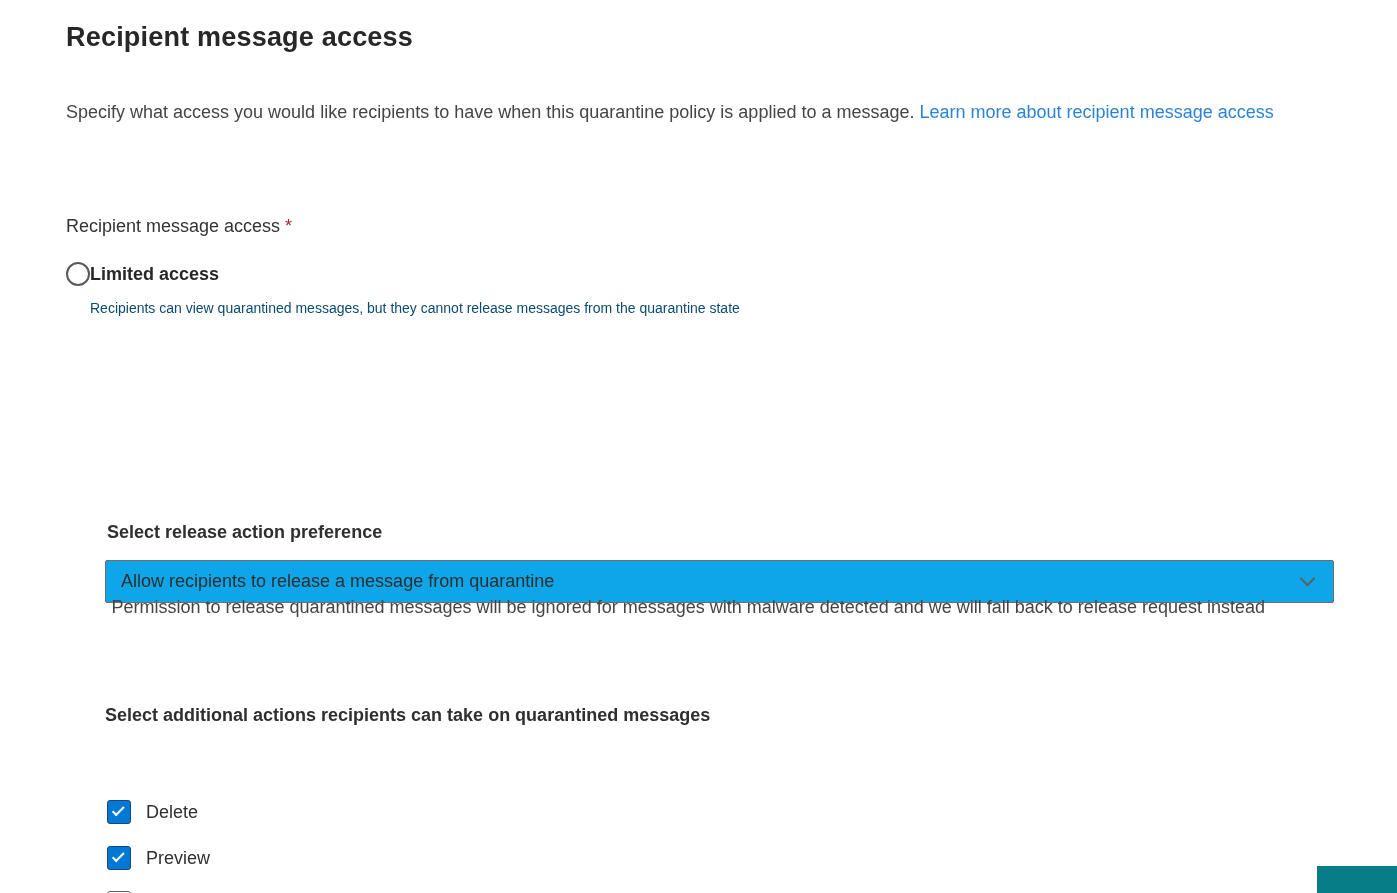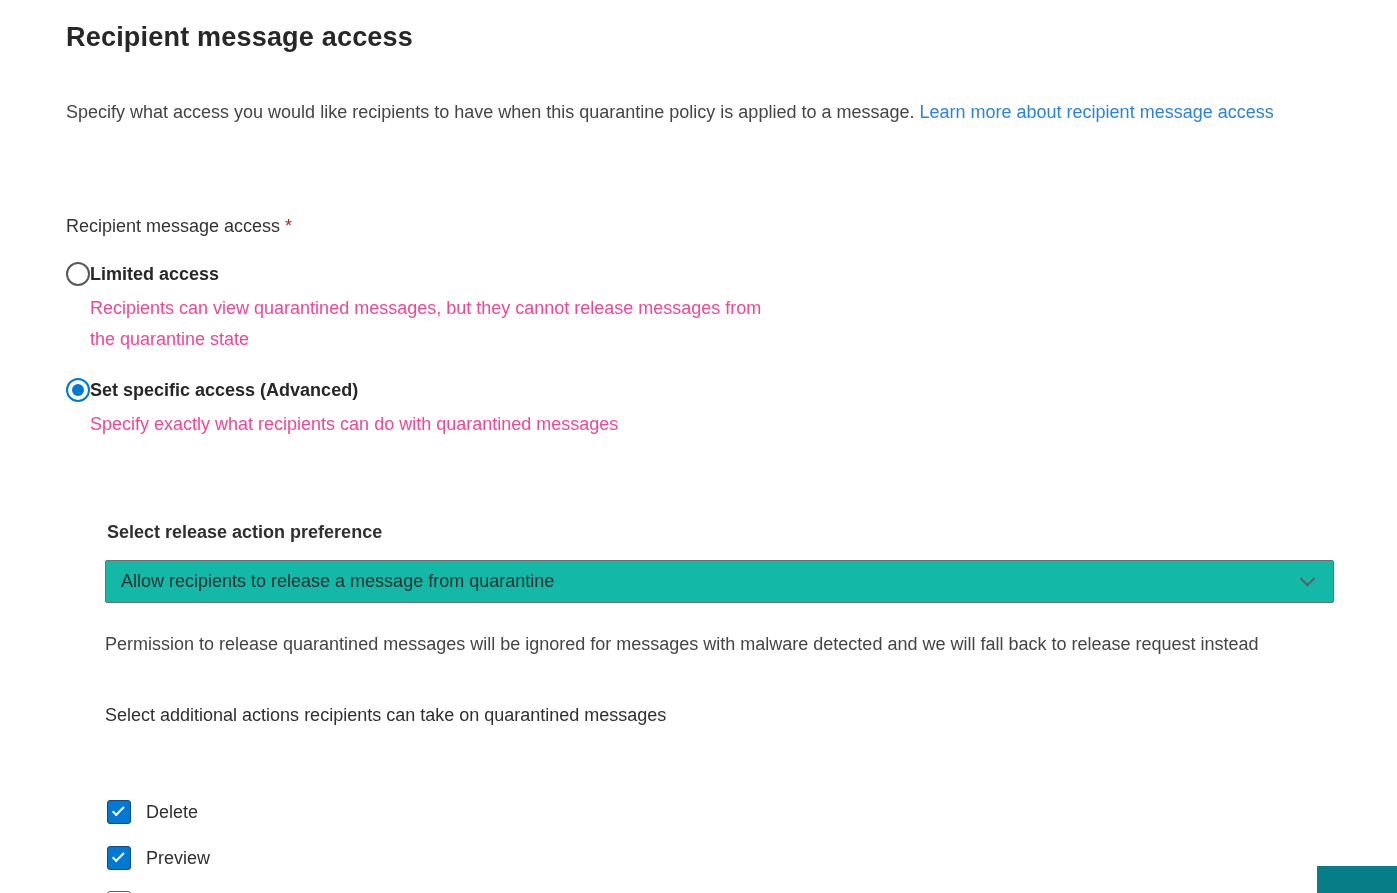--- a/index.html
+++ b/index.html
@@ -15,30 +15,30 @@
   .field-label { position:absolute; left:66px; top:216px; font-size:18px; color:#333; }
   .req { color:#a4262c; margin-left:5px; }
 
   .radio-row { position:absolute; left:66px; display:flex; cursor:pointer; }
   .radio-row.opt1 { top:261px; }
   .radio-row.opt2 { top:377px; }
   .radio { flex:none; width:24px; height:24px; border:2px solid #595959; border-radius:50%; background:#fff; position:relative; margin-top:1px; }
   .radio.selected { border-color:#0078d4; }
   .radio.selected::after { content:""; position:absolute; inset:4px; border-radius:50%; background:#0078d4; }
   .radio-label { font-size:18px; font-weight:700; color:#272727; line-height:26px; }
-  .radio-desc { margin-top:6px; font-size:18px; line-height:31px; color:#ec4899; max-width:700px; }
+  .radio-desc { margin-top:6px; font-size:14px; line-height:31px; color:#0c4a6e; max-width:700px; }
 
   .sub-label { position:absolute; left:107px; top:522px; font-size:18px; font-weight:700; color:#2f2f2f; }
-  .combobox { position:absolute; left:105px; top:560px; width:1229px; height:43px; border:1px solid #6e6e6e; border-radius:2px; background:#14b8a6; display:flex; align-items:center; justify-content:space-between; padding:0 20px 0 15px; cursor:pointer; }
+  .combobox { position:absolute; left:105px; top:560px; width:1229px; height:43px; border:1px solid #6e6e6e; border-radius:2px; background:#0ea5e9; display:flex; align-items:center; justify-content:space-between; padding:0 20px 0 15px; cursor:pointer; }
   .combobox-value { font-size:18px; color:#2f2f2f; }
   .chevron { width:11px; height:11px; border-left:2px solid #5f5f5f; border-bottom:2px solid #5f5f5f; transform:rotate(-45deg) translate(2px,-2px); }
 
-  .note { position:absolute; left:105px; top:630px; width:1160px; font-size:18px; line-height:29px; color:#454545; }
+  .note { position:absolute; left:105px; top:593px; width:1160px; font-size:18px; line-height:29px; color:#454545;text-align:right; }
 
-  .sub-label2 { position:absolute; left:105px; top:705px; font-size:18px; font-weight:400; color:#2f2f2f; }
+  .sub-label2 { position:absolute; left:105px; top:705px; font-size:18px; font-weight:700; color:#2f2f2f; }
 
   .cb-row { position:absolute; left:107px; display:flex; align-items:center; gap:15px; cursor:pointer;margin-top:44px; }
   .cb-row.r0 { top:756px; }
   .cb-row.r1 { top:802px; }
   .cb-row.r2 { top:847px;gap:11px; }
   .checkbox { flex:none; width:24px; height:24px; border:1px solid #5f5e5c; border-radius:3px; background:#fff; display:flex; align-items:center; justify-content:center; }
   .checkbox.checked { background:#0078d4; border-color:#14497e; }
   .checkmark { display:none; width:12px; height:6px; border-left:2px solid #fff; border-bottom:2px solid #fff; transform:rotate(-45deg) translate(1px,-2px); }
   .checkbox.checked .checkmark { display:block; }
   .cb-label { font-size:18px; color:#2f2f2f; }
@@ -58,27 +58,20 @@
   <div class="field-label"><span>Recipient message access</span><span class="req">*</span></div>
 
   <div class="radio-row opt1">
     <span class="radio"></span>
     <div class="radio-text">
       <div class="radio-label">Limited access</div>
       <div class="radio-desc">Recipients can view quarantined messages, but they cannot release messages from the quarantine state</div>
     </div>
   </div>
 
-  <div class="radio-row opt2">
-    <span class="radio selected"></span>
-    <div class="radio-text">
-      <div class="radio-label">Set specific access (Advanced)</div>
-      <div class="radio-desc">Specify exactly what recipients can do with quarantined messages</div>
-    </div>
-  </div>
 
   <div class="sub-label">Select release action preference</div>
 
   <div class="combobox">
     <span class="combobox-value">Allow recipients to release a message from quarantine</span>
     <span class="chevron"></span>
   </div>
 
   <p class="note">Permission to release quarantined messages will be ignored for messages with malware detected and we will fall back to release request instead</p>
 

